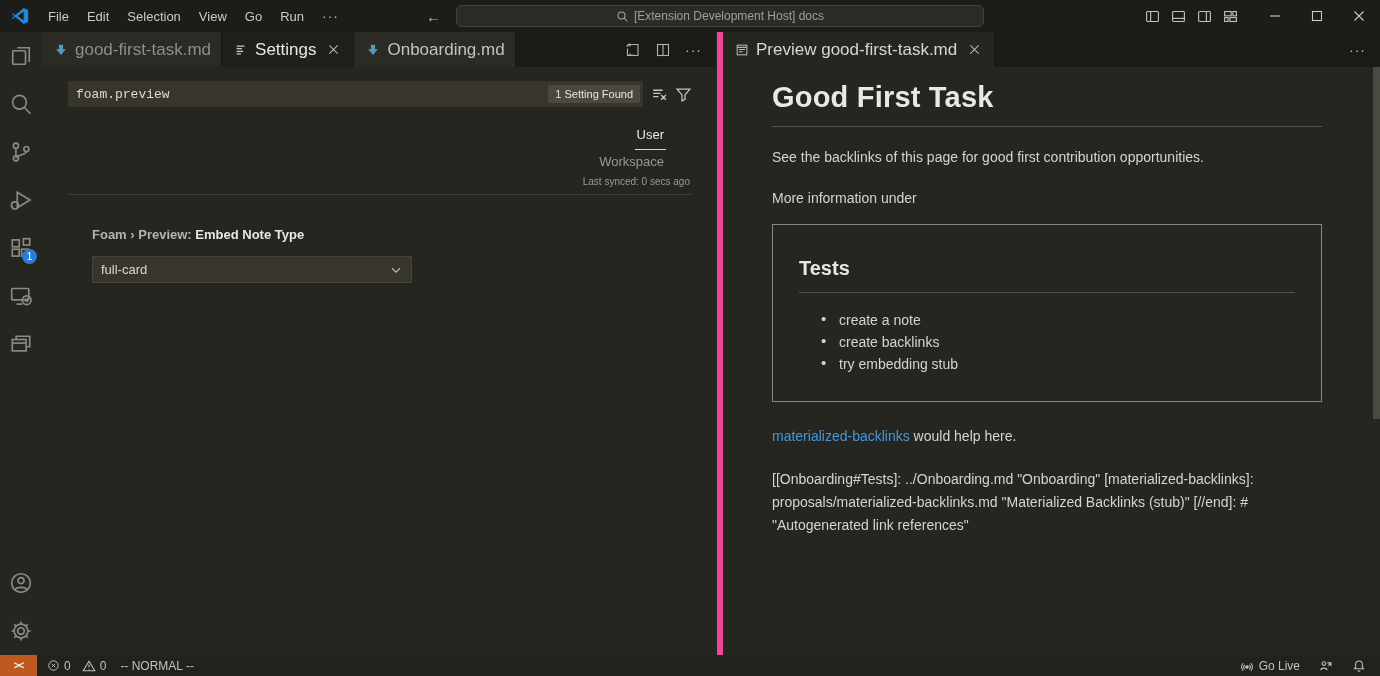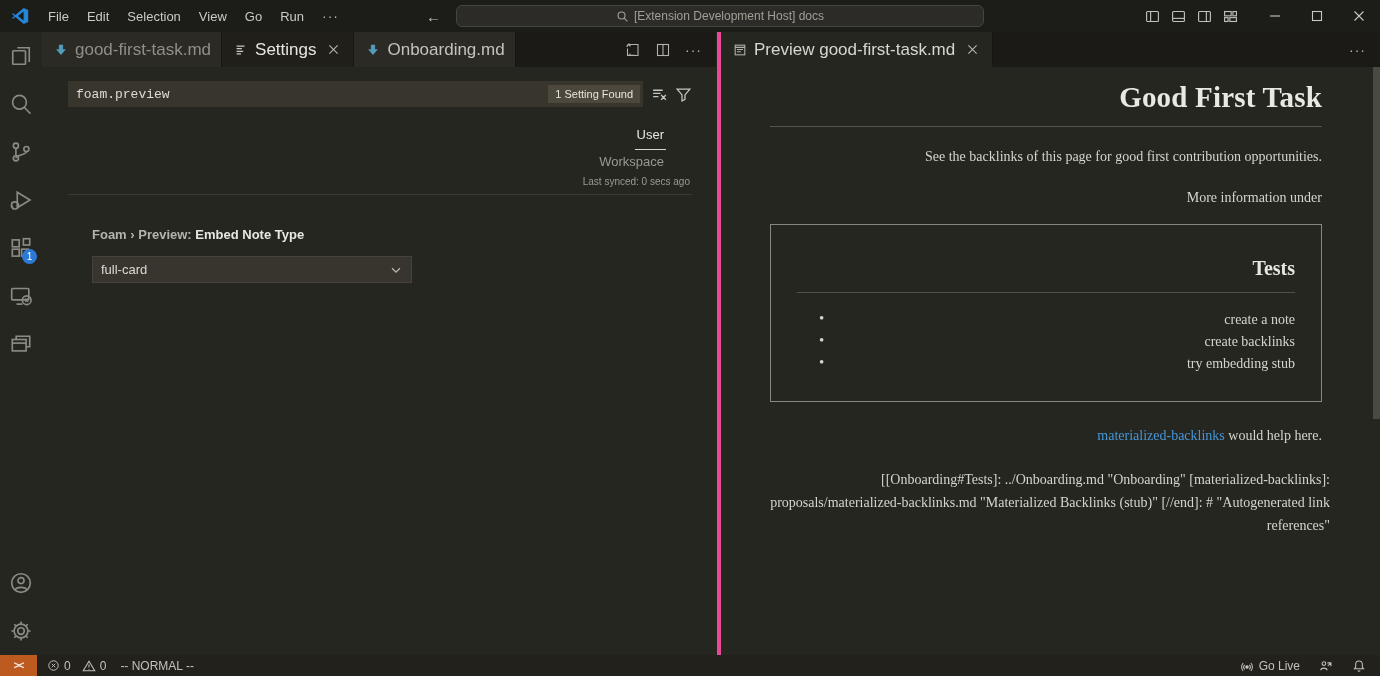--- a/index.html
+++ b/index.html
@@ -22,21 +22,21 @@
 
   
   .activitybar { position:absolute; left:0; top:32px; width:42px; bottom:21px; background:#262621; display:flex; flex-direction:column; }
   .ab-item { width:42px; height:48px; display:flex; align-items:center; justify-content:center; color:#8b8b84; position:relative; }
   .ab-spacer { flex:1; }
   .ab-badge { position:absolute; right:5px; bottom:8px; min-width:15px; height:15px; border-radius:50%; background:#2c7ad6; color:#fff; font-size:10px; display:flex; align-items:center; justify-content:center; }
 
   
   .group { position:absolute; top:32px; bottom:21px; background:#262621; }
   .group-left { left:42px; width:674px; }
-  .group-right { left:717px; right:0; border-left:4px solid #ec4899;text-align:right; }
+  .group-right { left:717px; right:0; border-left:6px solid #ec4899; }
   .tabstrip { height:35px; background:#1b1a16; display:flex; align-items:stretch; position:relative; }
   .tab { display:flex; align-items:center; gap:7px; padding:0 10px 0 12px; border-right:1px solid #161613; font-size:17px; cursor:default; }
   .tab .tab-close { width:20px; height:20px; display:flex; align-items:center; justify-content:center; border-radius:4px; color:#b6b6af; }
   .tab-inactive { background:#2b2a24; color:#8f8f88; }
   .tab-inactive2 { background:#2b2a24; color:#c3c3bc; }
   .tab-active { background:#201f1a; color:#e7e7e1; }
   .tab-active-r { background:#262621; color:#d7d7d1; }
   .strip-actions { margin-left:auto; display:flex; align-items:center; gap:14px; padding-right:14px; color:#b3b3ab; }
   .ellipsis { font-size:14px; letter-spacing:1px; color:#b3b3ab; }
 
@@ -54,21 +54,21 @@
   .setting-item { margin:32px 0 0 24px; }
   .setting-title { font-size:13px; }
   .setting-cat { color:#b4b4ac; font-weight:700; }
   .setting-name { color:#e8e8e2; font-weight:700; }
   .select { margin-top:14px; width:320px; height:27px; background:#37352e; border:1px solid #45433b; display:flex; align-items:center; padding:0 8px; color:#dcdbd4; }
   .select .chev { margin-left:auto; color:#b9b9b1; }
 
   
   .preview { position:relative; height:calc(100% - 35px); overflow:hidden; }
   .pv-scrollbar { position:absolute; right:0; top:0; width:7px; height:352px; background:#4a4a43; }
-  .pv-content { padding:14px 58px 0 49px; color:#d5d5cf; font-size:14px;font-family:Liberation Serif, serif; }
+  .pv-content { padding:14px 58px 0 49px; color:#d5d5cf; font-size:14px; }
   .pv-h1 { font-size:29px; font-weight:600; color:#e9e9e4; letter-spacing:.2px; padding-bottom:12px; border-bottom:1px solid #55544c; }
   .pv-p1 { margin-top:22px; }
   .pv-p2 { margin-top:25px; }
   .embed-card { margin-top:18px; border:1px solid #87877f; padding:20px 26px 26px 26px; }
   .embed-h2 { font-size:20px; font-weight:700; color:#e7e7e1; margin-top:12px; padding-bottom:12px; border-bottom:1px solid #50504a; }
   .embed-list { margin:16px 0 0 22px; list-style:none; }
   .embed-list li { position:relative; padding:3px 0 3px 18px; }
   .embed-list li::before { content:"•"; position:absolute; left:0; top:1px; font-size:15px; color:#d5d5cf; }
   .pv-linkline { margin-top:26px; }
   .pv-link { color:#4596d8; cursor:pointer; }

